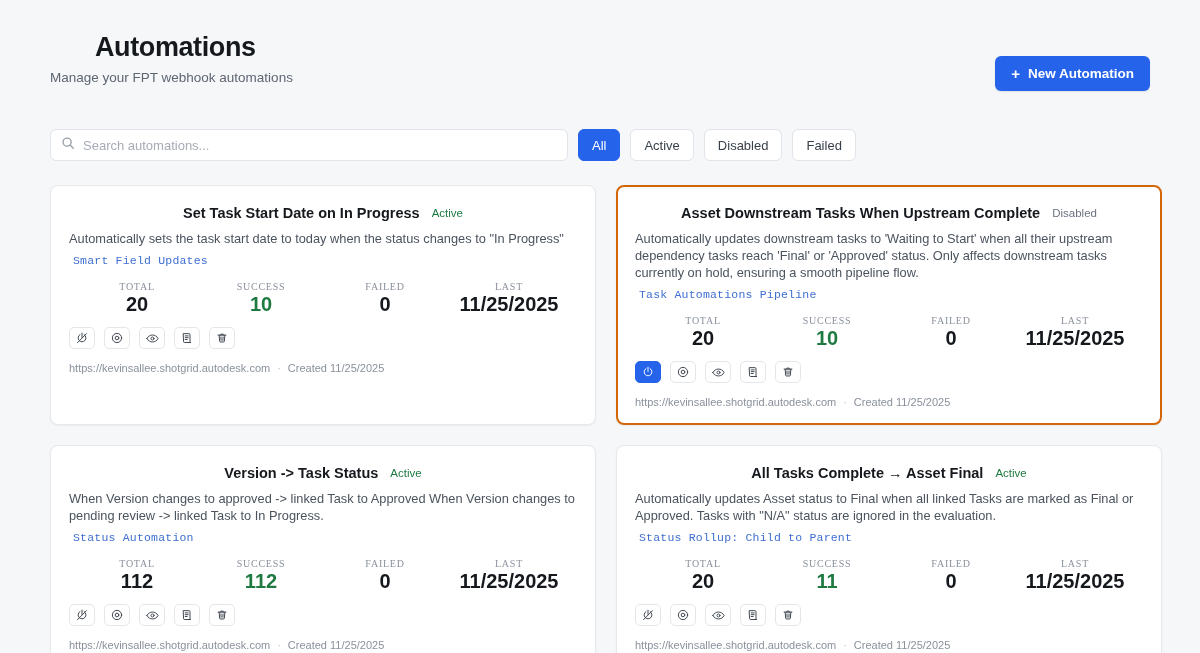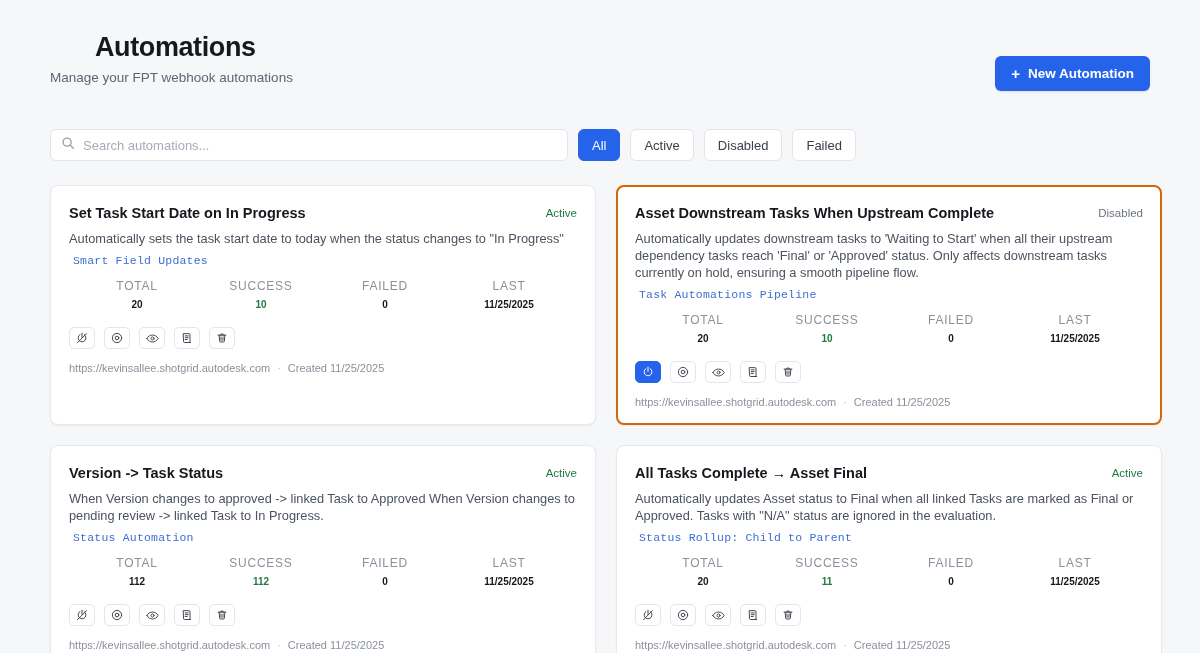--- a/index.html
+++ b/index.html
@@ -118,21 +118,21 @@
     box-shadow: 0 1px 2px rgba(16,24,40,.05);
     position: relative;
   }
   .card.is-disabled {
     border: 2px solid #d4660a;
     padding: 16px 17px 13px 17px;
   }
   .card-head {
     display: flex;
     align-items: flex-start;
-    justify-content: space-between;
+    justify-content: center;
     gap: 12px;
   }
   .card-title {
     font-size: 14.5px;
     font-weight: bold;
     color: #15181d;
     line-height: 20px;
   }
   .status-pill {
     font-size: 11.5px;
@@ -160,28 +160,29 @@
 
   
   .stats {
     display: grid;
     grid-template-columns: repeat(4, 1fr);
     margin-top: 13px;
     padding: 0 6px;
   }
   .stat { text-align: center; }
   .stat-label {
-    font-size: 12px;
+    font-size: 10px;
     letter-spacing: 0.75px;
     color: #8a919c;
     text-transform: uppercase;
     line-height: 13px;
+    font-family: Liberation Serif, serif;
   }
   .stat-value {
-    font-size: 10px;
+    font-size: 20px;
     font-weight: bold;
     color: #15181d;
     line-height: 19px;
     margin-top: 2px;
   }
   .stat-value.success { color: #1f7a42; }
 
   
   .actions {
     display: flex;

